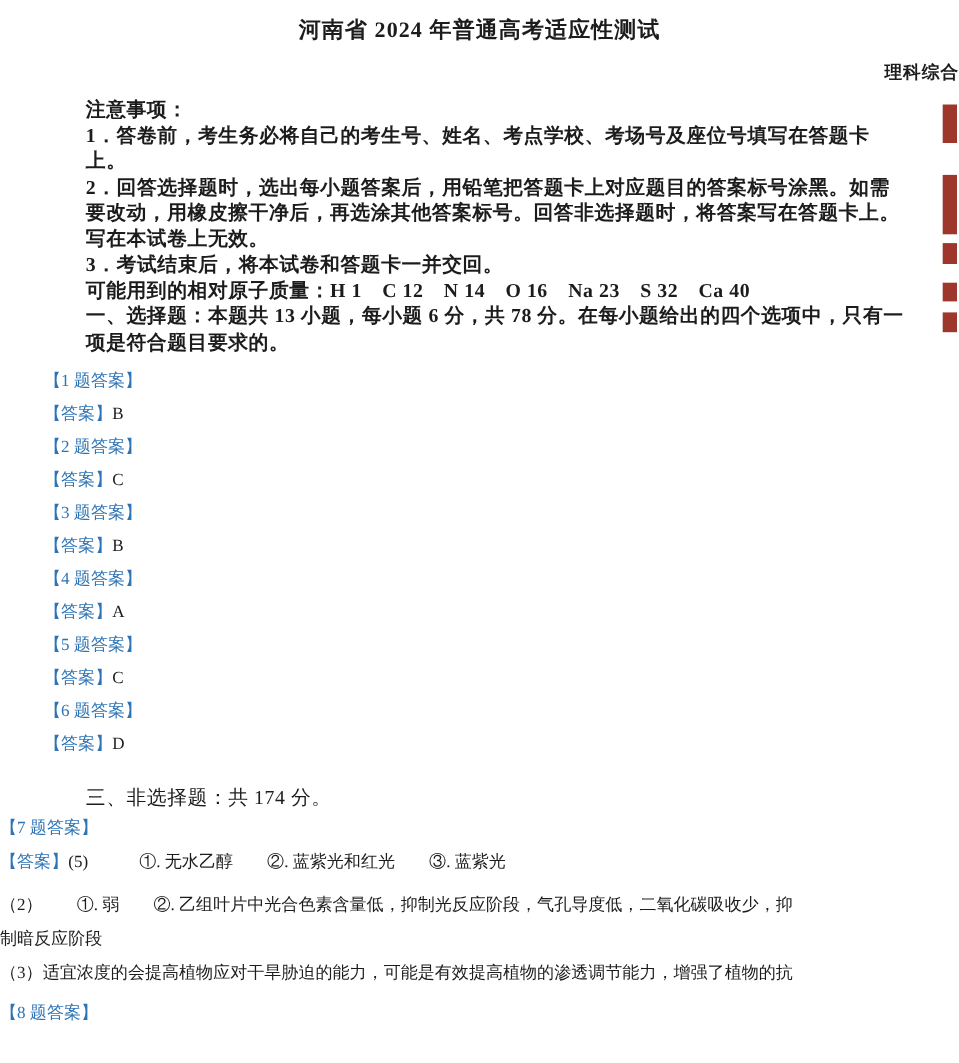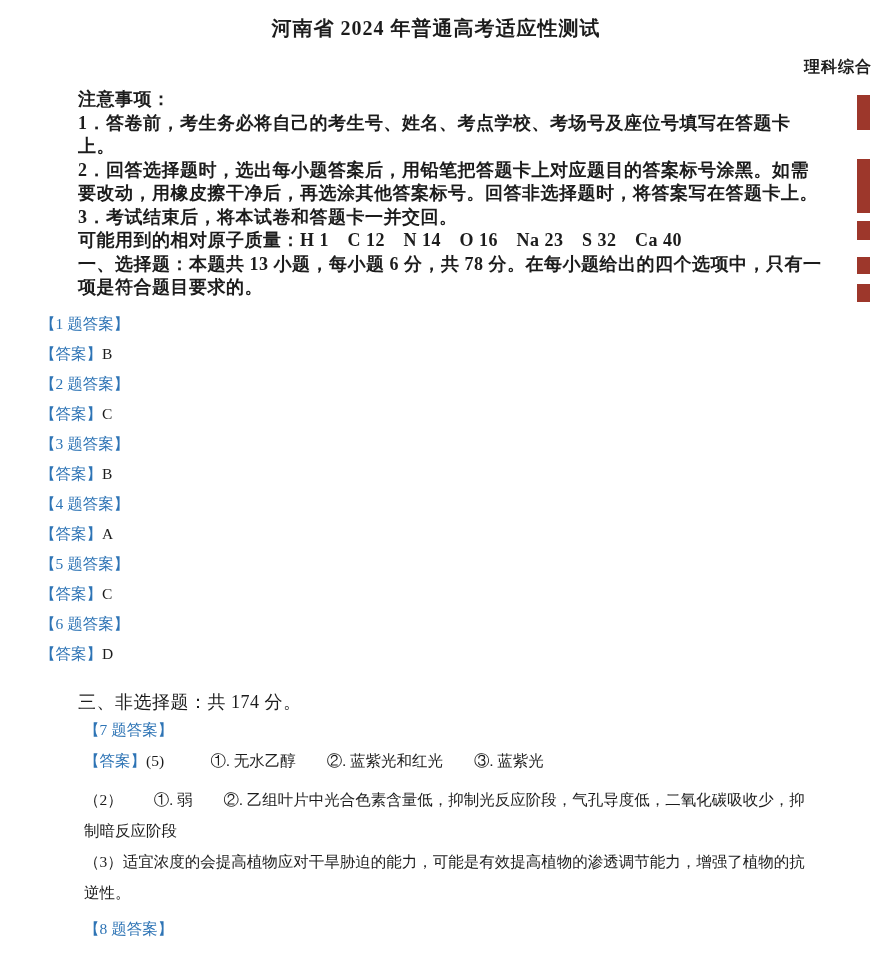--- a/index.html
+++ b/index.html
@@ -30,21 +30,21 @@
     font-size:18px;font-weight:700;line-height:23.5px;white-space:nowrap;
     letter-spacing:0.5px;
   }
   .answers{margin-top:9px;padding-left:40px;}
   .ans-line{font-size:15.5px;line-height:30px;white-space:nowrap;}
   .blue{color:var(--accent-blue);}
   .sec3-heading{
     margin-top:20px;padding-left:78px;
     font-size:18px;font-weight:400;line-height:26px;letter-spacing:0.5px;white-space:nowrap;
   }
-  .q-block{padding-left:84px;}
+  .q-block{}
   .body-line{font-size:15.5px;line-height:31px;white-space:nowrap;}
   .mt8{margin-top:8px;}
   .mt6{margin-top:6px;}
   .red-mark{
     position:absolute;left:857px;width:13px;
     background:var(--highlight-red);
   }
   .m1{top:95px;height:35px;}
   .m2{top:159px;height:54px;}
   .m3{top:221px;height:19px;}
@@ -58,20 +58,21 @@
 
   <div class="doc-title">河南省 2024 年普通高考适应性测试</div>
   <div class="doc-subtitle">理科综合</div>
 
   <div class="notice">
     <div class="n-line">注意事项：</div>
     <div class="n-line">1．答卷前，考生务必将自己的考生号、姓名、考点学校、考场号及座位号填写在答题卡</div>
     <div class="n-line">上。</div>
     <div class="n-line">2．回答选择题时，选出每小题答案后，用铅笔把答题卡上对应题目的答案标号涂黑。如需</div>
     <div class="n-line">要改动，用橡皮擦干净后，再选涂其他答案标号。回答非选择题时，将答案写在答题卡上。</div>
+    <div class="n-line">写在本试卷上无效。</div>
     <div class="n-line">3．考试结束后，将本试卷和答题卡一并交回。</div>
     <div class="n-line">可能用到的相对原子质量：H 1　C 12　N 14　O 16　Na 23　S 32　Ca 40</div>
     <div class="n-line">一、选择题：本题共 13 小题，每小题 6 分，共 78 分。在每小题给出的四个选项中，只有一</div>
     <div class="n-line">项是符合题目要求的。</div>
   </div>
 
   <div class="answers">
     <div class="ans-line blue">【1 题答案】</div>
     <div class="ans-line"><span class="blue">【答案】</span><span>B</span></div>
 
@@ -92,21 +93,20 @@
   </div>
 
   <div class="sec3-heading">三、非选择题：共 174 分。</div>
 
   <div class="q-block">
     <div class="ans-line blue">【7 题答案】</div>
     <div class="body-line"><span class="blue">【答案】</span><span>(5)　　　①. 无水乙醇　　②. 蓝紫光和红光　　③. 蓝紫光</span></div>
     <div class="body-line mt8">（2）　　①. 弱　　②. 乙组叶片中光合色素含量低，抑制光反应阶段，气孔导度低，二氧化碳吸收少，抑</div>
     <div class="body-line">制暗反应阶段</div>
     <div class="body-line">（3）适宜浓度的会提高植物应对干旱胁迫的能力，可能是有效提高植物的渗透调节能力，增强了植物的抗</div>
-    <div class="body-line">逆性。</div>
     <div class="ans-line blue mt6">【8 题答案】</div>
   </div>
 
   <div class="red-mark m1"></div>
   <div class="red-mark m2"></div>
   <div class="red-mark m3"></div>
   <div class="red-mark m4"></div>
   <div class="red-mark m5"></div>
 
 </div>

